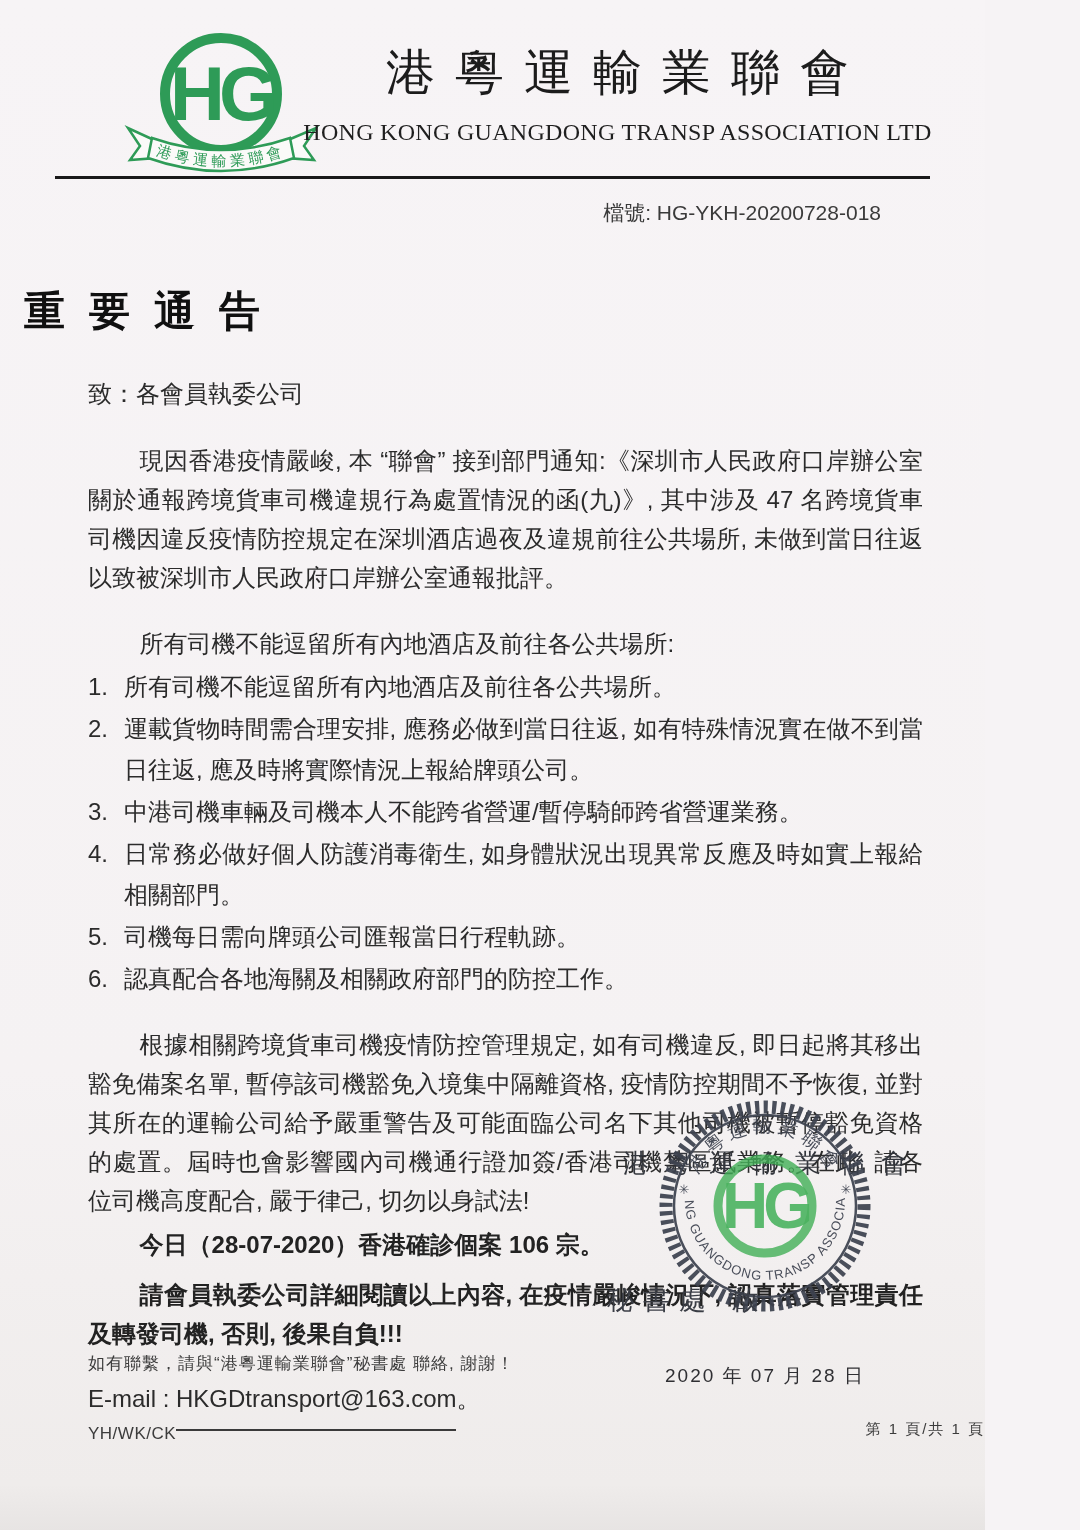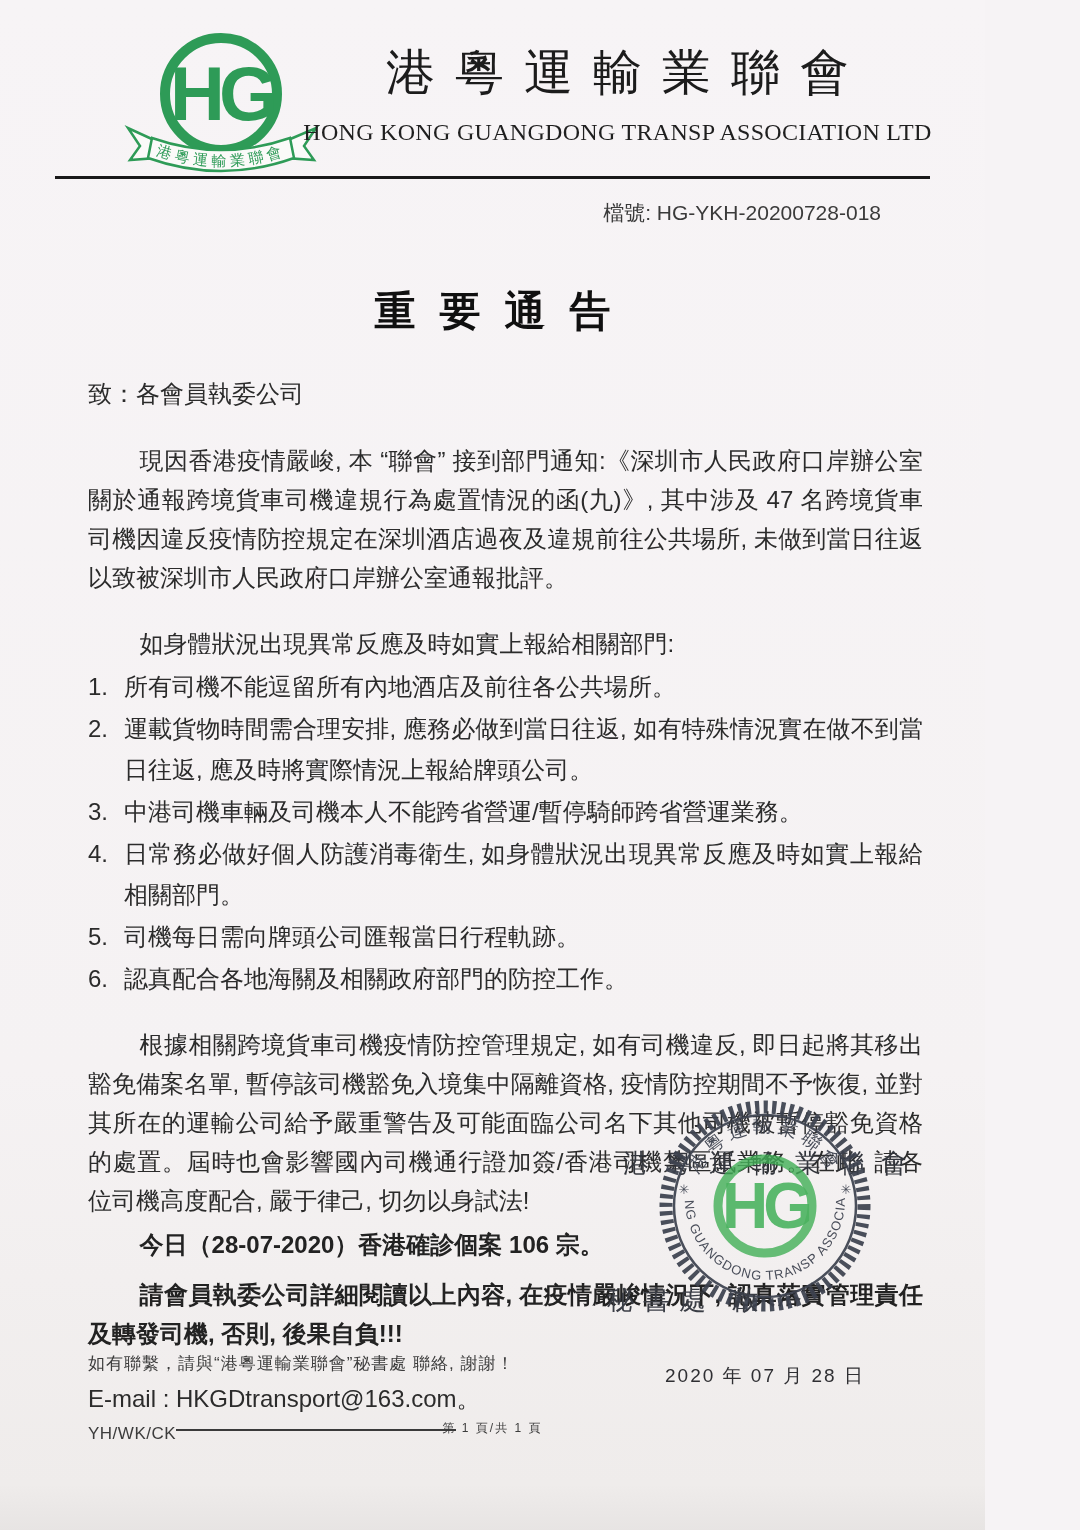--- a/index.html
+++ b/index.html
@@ -25,21 +25,21 @@
   }
   .org-en{
     font-family:"Liberation Serif","DejaVu Serif",serif;
     font-size:24px;color:#1f1f1f;margin-top:13px;letter-spacing:0.3px;white-space:nowrap;
   }
   .rule{position:absolute;left:55px;right:55px;top:176px;height:3px;background:#191919;}
   .ref-no{position:absolute;top:199px;right:104px;font-size:21px;color:#3a3a3a;}
 
   
   .notice-title{
-    position:absolute;top:284px;left:0;right:0;text-align:center;
+    position:absolute;top:284px;left:0;right:0;text-align:left;
     font-size:41px;font-weight:bold;color:#101010;
     letter-spacing:24px;text-indent:24px;font-family:Liberation Mono, monospace;
   }
 
   
   .body{
     position:absolute;top:374px;left:88px;right:62px;
     font-size:24px;line-height:39px;color:#2b2b2b;
     text-align:justify;
   }
@@ -74,22 +74,22 @@
   
   .footer{position:absolute;left:88px;right:62px;top:1352px;}
   .contact-line{font-size:17px;color:#3c3c3c;letter-spacing:1px;}
   .email-line{font-size:24px;color:#2b2b2b;margin-top:8px;}
   .email-link{
     color:#2b2b2b;text-decoration:none;
     border-bottom:2px solid #3a3a3a;padding-bottom:17px;
   }
   .initials{font-size:17px;color:#3c3c3c;margin-top:9px;letter-spacing:.5px;}
   .page-indicator{
-    position:absolute;left:0;right:0;top:1420px;text-align:center;
-    font-size:12px;color:#3c3c3c;letter-spacing:2px;
+    position:absolute;left:0;right:0;top:1420px;text-align:right;
+    font-size:15px;color:#3c3c3c;letter-spacing:2px;
   }
 </style>
 </head>
 <body>
 
 <div class="page">
 
   <svg class="logo" viewBox="0 0 210 160">
     <circle cx="103" cy="66" r="56" fill="none" stroke="#2e9b57" stroke-width="10"></circle>
     <text x="103" y="92" text-anchor="middle" font-family="Liberation Sans, DejaVu Sans, sans-serif" font-weight="bold" font-size="76" fill="#2e9b57" letter-spacing="-6">HG</text>
@@ -112,21 +112,21 @@
 
   <div class="ref-no">檔號: HG-YKH-20200728-018</div>
 
   <div class="notice-title">重要通告</div>
 
   <div class="body">
     <p class="addressee">致：各會員執委公司</p>
 
     <p class="para p1">現因香港疫情嚴峻, 本 “聯會” 接到部門通知:《深圳市人民政府口岸辦公室關於通報跨境貨車司機違規行為處置情況的函(九)》, 其中涉及 47 名跨境貨車司機因違反疫情防控規定在深圳酒店過夜及違規前往公共場所, 未做到當日往返以致被深圳市人民政府口岸辦公室通報批評。</p>
 
-    <p class="list-intro">如身體狀況出現異常反應及時如實上報給相關部門:</p>
+    <p class="list-intro">所有司機不能逗留所有內地酒店及前往各公共場所:</p>
 
     <div class="olist">
       <div class="olist-row">
         <span class="olist-num">1.</span>
         <span class="olist-text">所有司機不能逗留所有內地酒店及前往各公共場所。</span>
       </div>
       <div class="olist-row">
         <span class="olist-num">2.</span>
         <span class="olist-text">運載貨物時間需合理安排, 應務必做到當日往返, 如有特殊情況實在做不到當日往返, 應及時將實際情況上報給牌頭公司。</span>
       </div>

